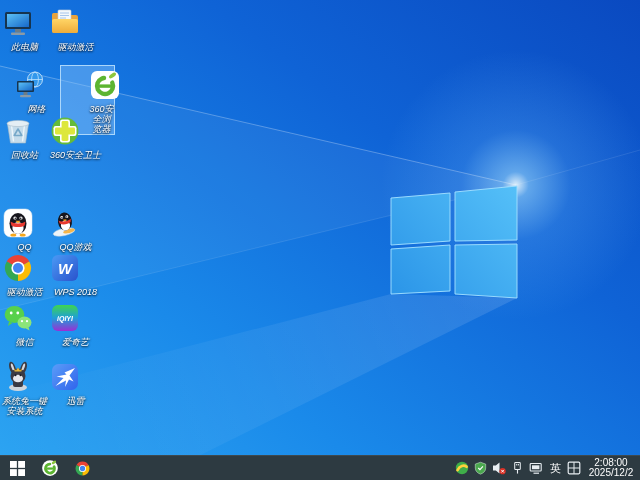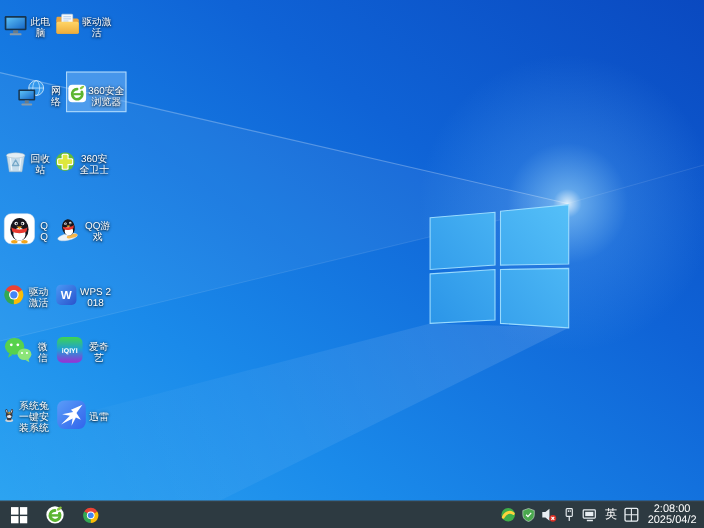--- a/index.html
+++ b/index.html
@@ -11,36 +11,37 @@
   
   .desktop{
     position:absolute;inset:0;
     background:
       radial-gradient(circle at 80.6% 38.5%, rgba(240,252,255,.9) 0px, rgba(165,225,255,.55) 13px, rgba(115,190,252,.22) 55px, rgba(115,190,252,0) 135px),
       linear-gradient(to top right, #2ea6f2 0%, #1a8aea 30%, #0f63d6 66%, #0a49c0 100%);
   }
   .fx{position:absolute;inset:0;pointer-events:none;}
   
   .cell{
-    position:absolute;display:flex;flex-direction:row;align-items:center;
-    padding-top:3px;box-sizing:border-box;border:1px solid transparent;
+    position:absolute;display:flex;flex-direction:column;
+    padding-top:3px;box-sizing:border-box;border:1px solid transparent;font-style:italic;
   }
   .cell .glyph{width:32px;height:32px;display:block;}
   .cell .lbl{
     margin-top:3px;font-size:9px;line-height:10px;color:#fff;text-align:center;
     text-shadow:0 1px 2px rgba(0,0,0,.85),0 0 3px rgba(0,0,0,.45);
     word-break:break-all;
   }
   .cell.selected{
     background:rgba(132,192,250,.45);
     border:1px solid rgba(195,230,255,.8);
+    padding-left:28px;
   }
   .c1{left:1px;width:47px;}
   .c2{left:48px;width:55px;}
-  .r0{top:3px;}.r1{top:65px;margin-left:12px;}.r2{top:127px;}.r3{top:188px;}
+  .r0{top:3px;}.r1{top:65px;margin-left:12px;}.r2{top:111px;}.r3{top:203px;}
   .r4{top:248px;}.r5{top:298px;}.r6{top:357px;}
   
   .taskbar{
     position:absolute;left:0;right:0;bottom:0;height:25px;
     background:#2d3a41;border-top:1px solid rgba(255,255,255,.08);
     box-sizing:border-box;
   }
   .tb-btn{
     position:absolute;top:0;height:24px;display:flex;align-items:center;justify-content:center;
   }
@@ -353,16 +354,16 @@
     <span class="tray-ic lang">英</span>
     <span class="tray-ic">
       <svg width="14" height="14" viewBox="0 0 14 14">
         <rect x="1.2" y="1.2" width="11.6" height="11.6" rx="1.2" fill="none" stroke="#e8eef2" stroke-width="1.2"></rect>
         <line x1="1.2" y1="7" x2="12.8" y2="7" stroke="#e8eef2" stroke-width="1"></line>
         <line x1="7" y1="1.2" x2="7" y2="12.8" stroke="#e8eef2" stroke-width="1"></line>
       </svg>
     </span>
     <span class="clock">
       <span>2:08:00</span><br>
-      <span>2025/04/2</span>
+      <span>2025/12/2</span>
     </span>
   </div>
 </div>
 
 </body></html>

